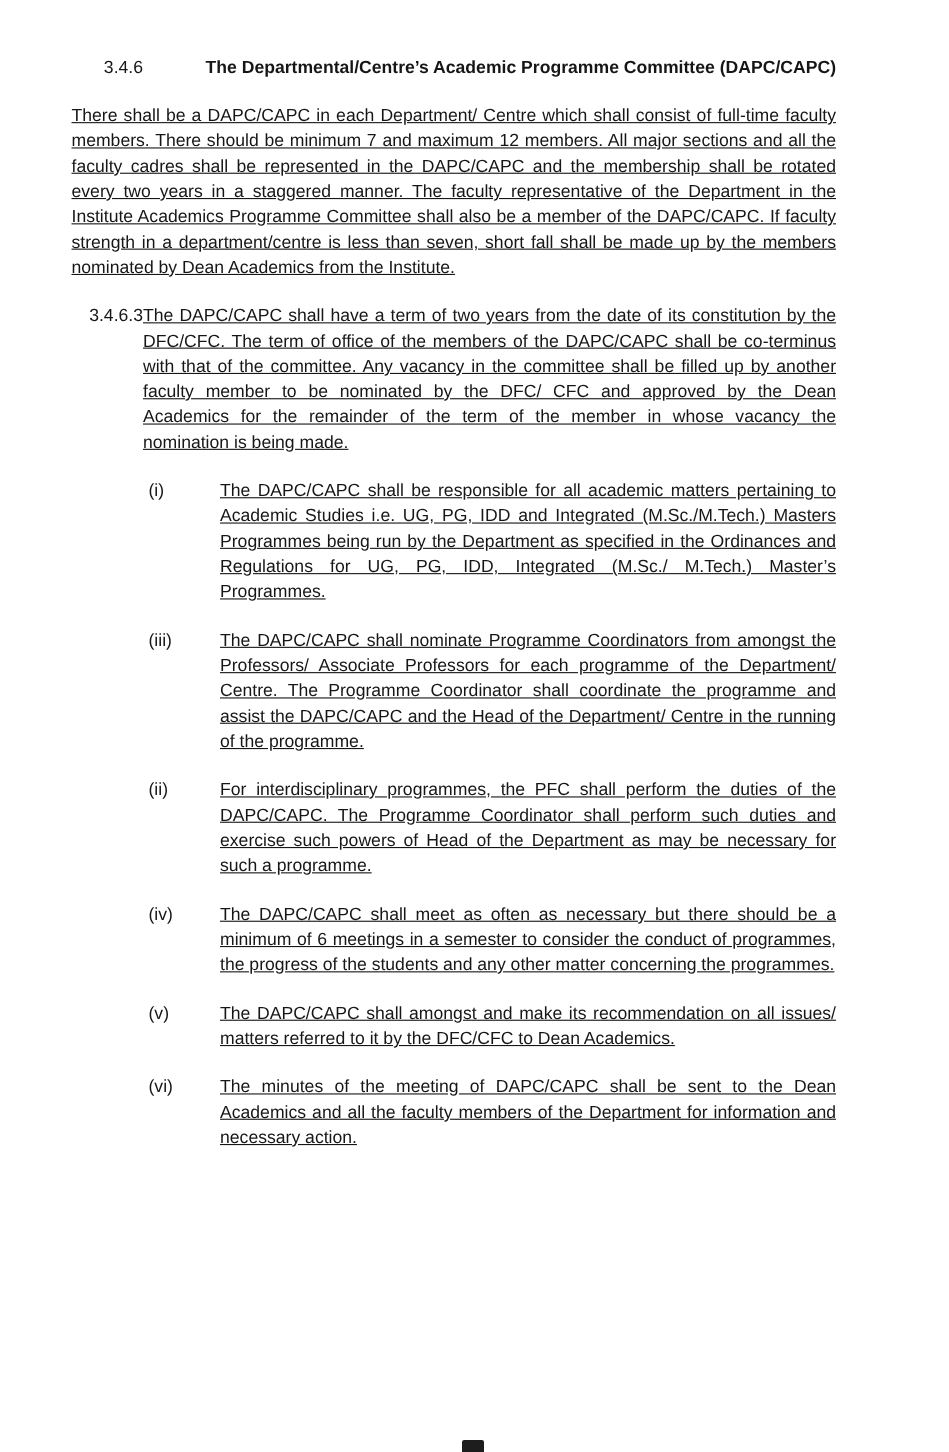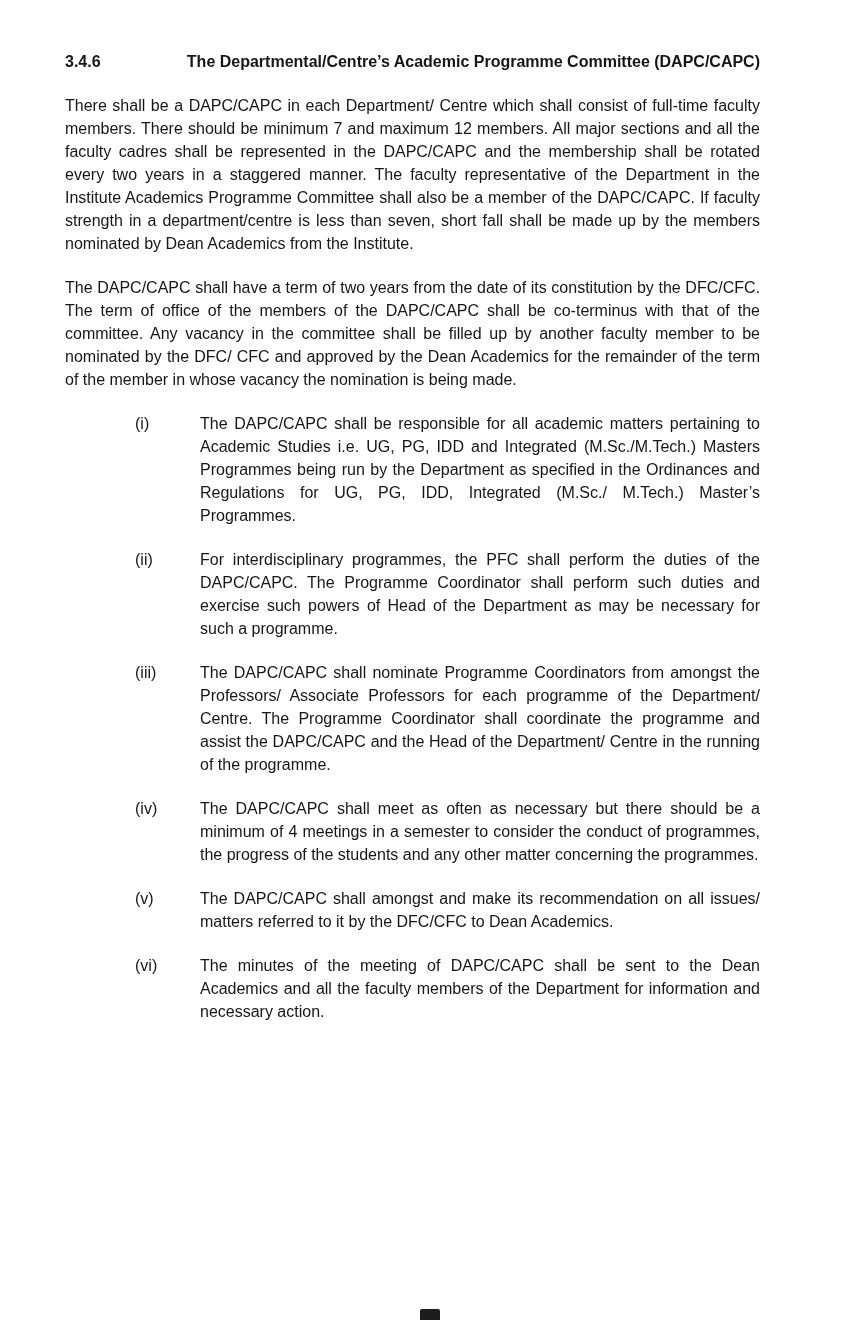--- a/index.html
+++ b/index.html
@@ -20,31 +20,33 @@
     color: #161616;
     overflow: hidden;
   }
   .row {
     display: flex;
     margin-bottom: 21px;
   }
   .num {
     flex: 0 0 65px;
     width: 65px;
-    font-weight: bold;
+    font-weight: normal;
+    text-align: right;
   }
   .body {
     flex: 1;
   }
   .title {
     font-weight: bold;
     text-align: right;
   }
   .just {
     text-align: justify;
+    text-decoration: underline;
   }
   .duties {
     margin-left: 70px;
   }
   .duty {
     display: flex;
     margin-bottom: 21px;
   }
   .marker {
     flex: 0 0 65px;
@@ -72,44 +74,45 @@
     <div class="num">3.4.6</div>
     <div class="body title">The Departmental/Centre’s Academic Programme Committee (DAPC/CAPC)</div>
   </div>
 
   <div class="row">
     <div class="body just">There shall be a DAPC/CAPC in each Department/ Centre which shall consist of full-time faculty members. There should be minimum 7 and maximum 12 members. All major sections and all the faculty cadres shall be represented in the DAPC/CAPC and the membership shall be rotated every two years in a staggered manner.  The faculty representative of the Department in the Institute Academics Programme Committee shall also be a member of the DAPC/CAPC. If faculty strength in a department/centre is less than seven, short fall shall be made up by the members nominated by Dean Academics from the Institute.</div>
   </div>
 
 
   <div class="row">
+    <div class="num">3.4.6.3</div>
     <div class="body just">The DAPC/CAPC shall have a term of two years from the date of its constitution by the DFC/CFC. The term of office of the members of the DAPC/CAPC shall be co-terminus with that of the committee. Any vacancy in the committee shall be filled up by another faculty member to be nominated by the DFC/ CFC and approved by the Dean Academics for the remainder of the term of the member in whose vacancy the nomination is being made.</div>
   </div>
 
 
   <div class="duties">
 
     <div class="duty">
       <div class="marker">(i)</div>
       <div class="dbody just">The DAPC/CAPC shall be responsible for all academic matters pertaining to Academic Studies i.e. UG, PG, IDD and Integrated (M.Sc./M.Tech.) Masters Programmes being run by the Department as specified in the Ordinances and Regulations for UG, PG, IDD, Integrated  (M.Sc./ M.Tech.) Master’s Programmes.</div>
     </div>
 
     <div class="duty">
+      <div class="marker">(iii)</div>
+      <div class="dbody just">The DAPC/CAPC shall nominate Programme Coordinators from amongst the Professors/ Associate Professors for each programme of the Department/ Centre. The Programme Coordinator shall coordinate the programme and assist the DAPC/CAPC and the Head of the Department/ Centre in the running of the programme.</div>
+    </div>
+
+    <div class="duty">
       <div class="marker">(ii)</div>
       <div class="dbody just">For interdisciplinary programmes, the PFC shall perform the duties of the DAPC/CAPC. The Programme Coordinator shall perform such duties and exercise such powers of Head of the Department as may be necessary for such a programme.</div>
     </div>
 
     <div class="duty">
-      <div class="marker">(iii)</div>
-      <div class="dbody just">The DAPC/CAPC shall nominate Programme Coordinators from amongst the Professors/ Associate Professors for each programme of the Department/ Centre. The Programme Coordinator shall coordinate the programme and assist the DAPC/CAPC and the Head of the Department/ Centre in the running of the programme.</div>
-    </div>
-
-    <div class="duty">
       <div class="marker">(iv)</div>
-      <div class="dbody just">The DAPC/CAPC shall meet as often as necessary but there should be a minimum of 4 meetings in a semester to consider the conduct of programmes, the progress of the students and any other matter concerning the programmes.</div>
+      <div class="dbody just">The DAPC/CAPC shall meet as often as necessary but there should be a minimum of 6 meetings in a semester to consider the conduct of programmes, the progress of the students and any other matter concerning the programmes.</div>
     </div>
 
     <div class="duty">
       <div class="marker">(v)</div>
       <div class="dbody just">The DAPC/CAPC shall amongst and make its recommendation on all issues/ matters referred to it by the DFC/CFC to Dean Academics.</div>
     </div>
 
     <div class="duty">
       <div class="marker">(vi)</div>
       <div class="dbody just">The minutes of the meeting of DAPC/CAPC shall be sent to the Dean Academics and all the faculty members of the Department for information and necessary action.</div>

